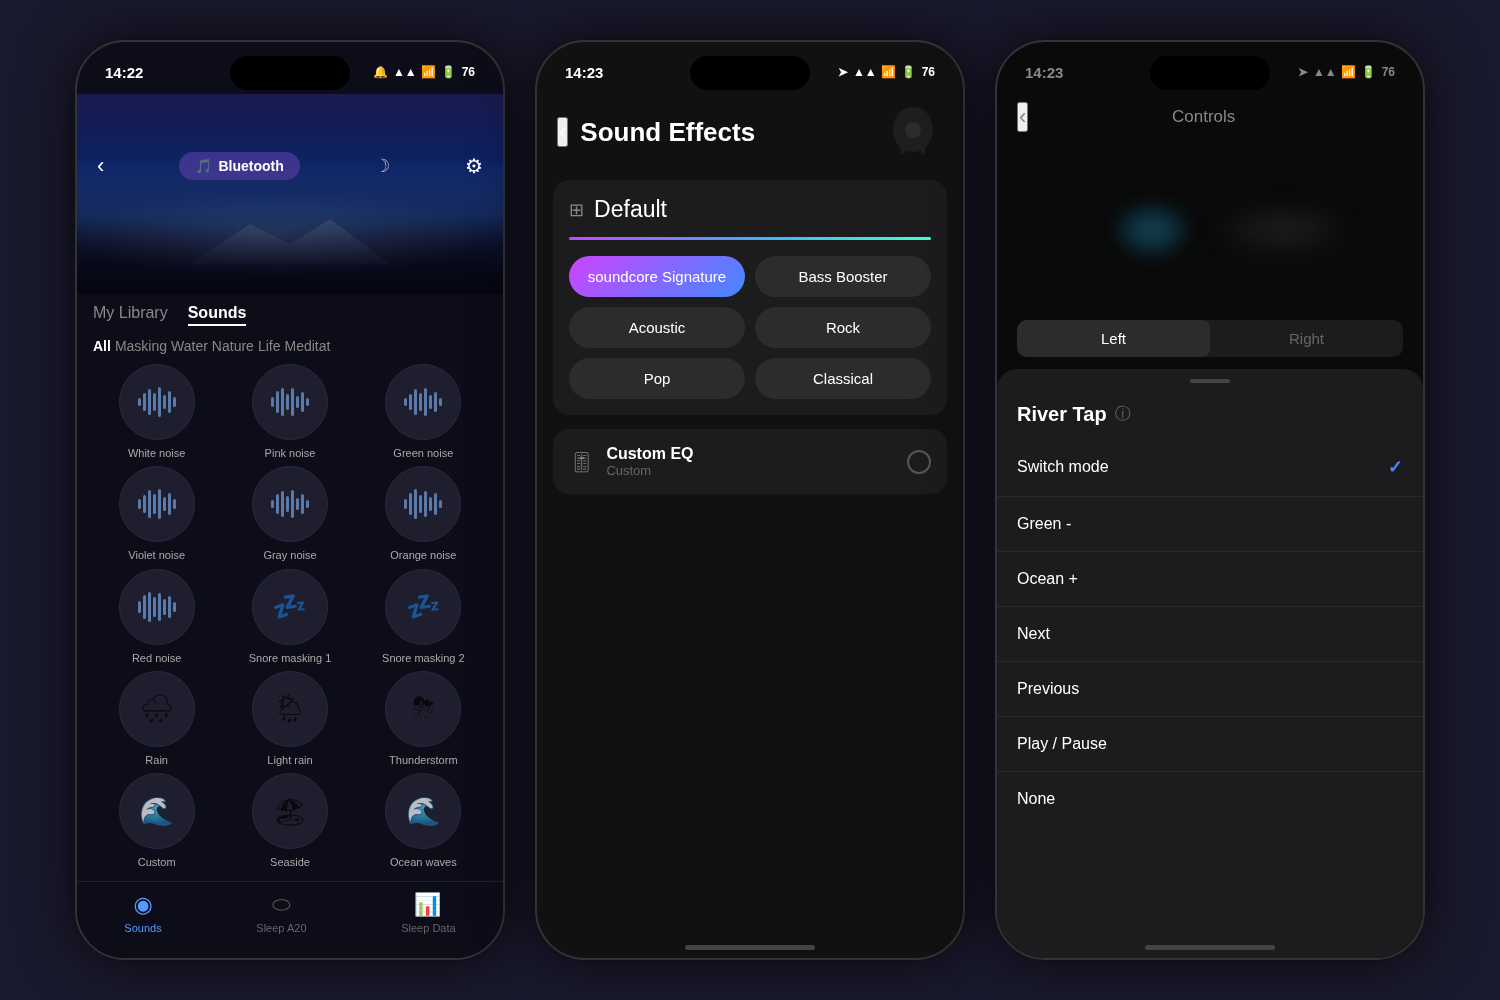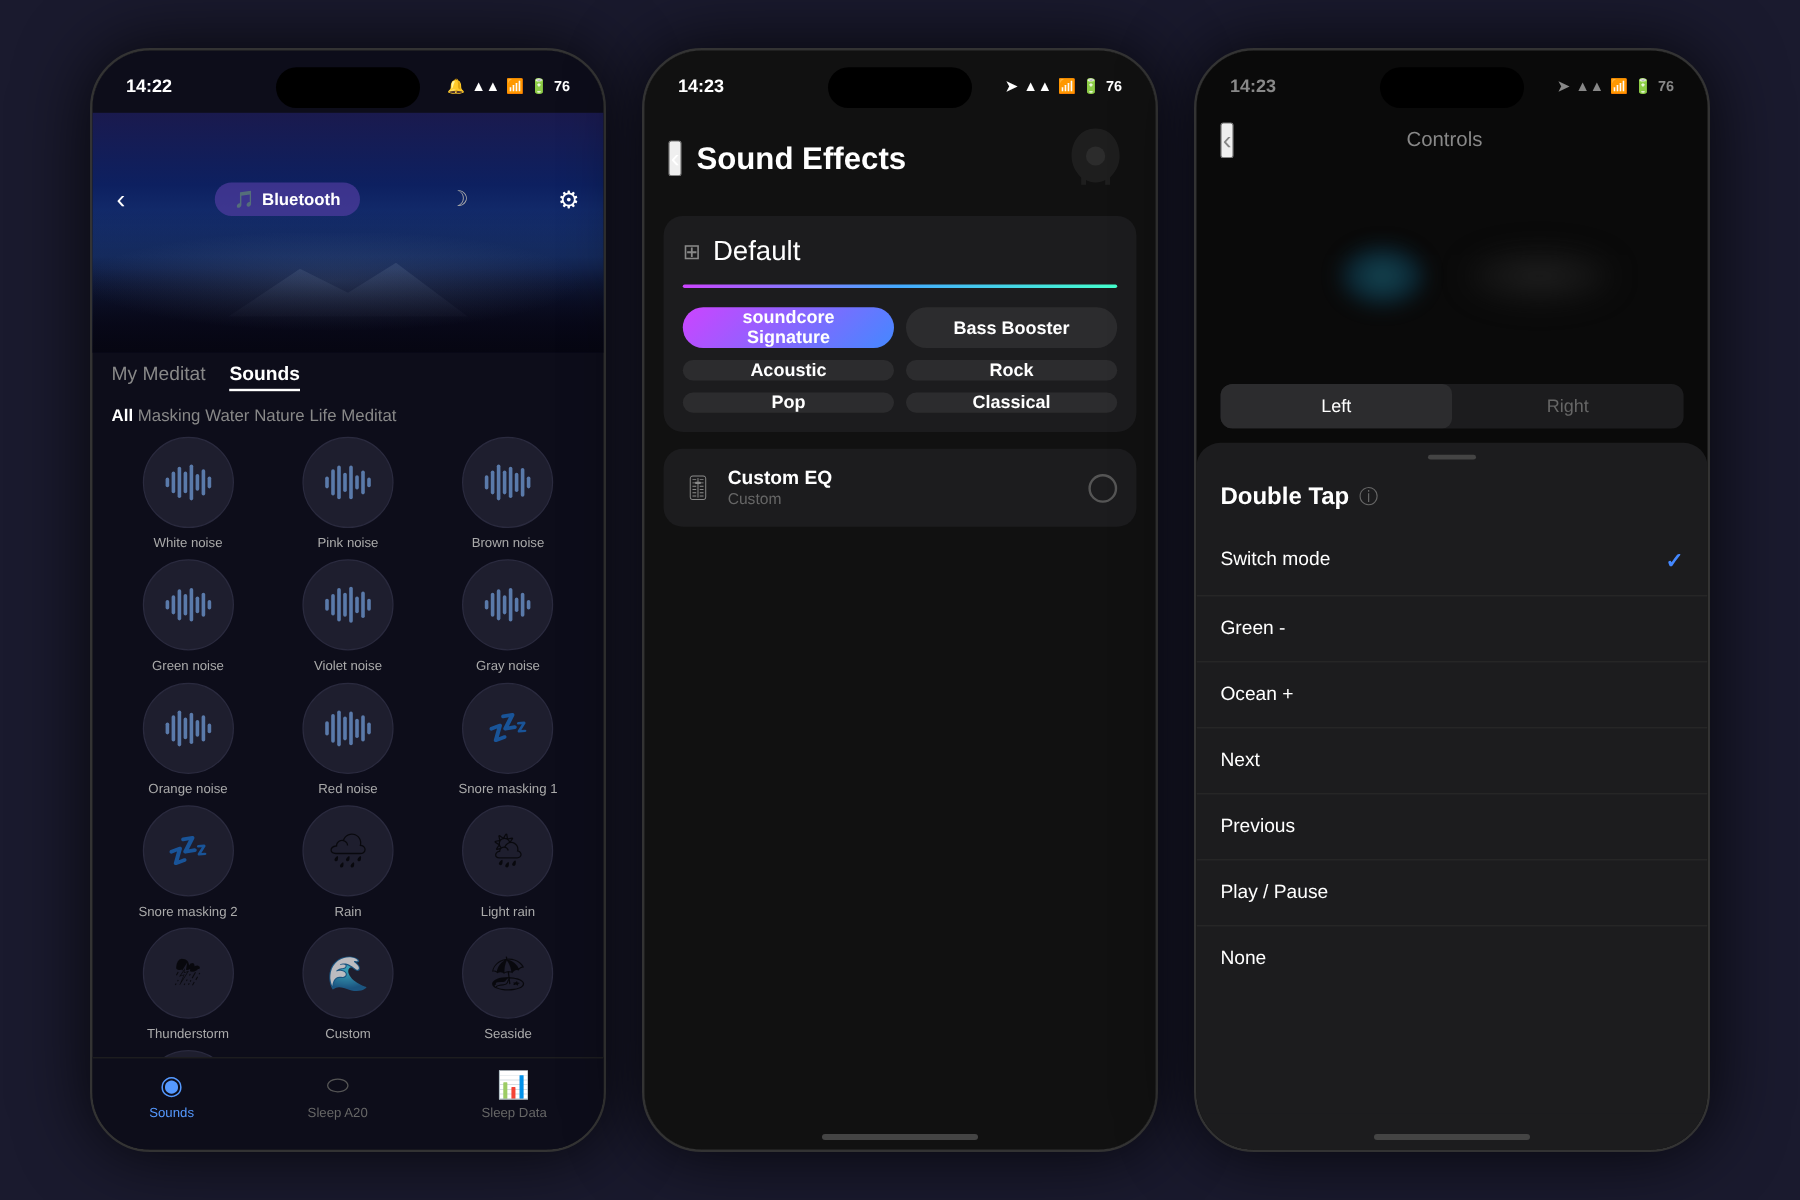--- a/index.html
+++ b/index.html
@@ -297,23 +297,23 @@
       border-radius: 2px;
       margin-bottom: 16px;
     }
     .eq-presets-grid {
       display: grid;
       grid-template-columns: 1fr 1fr;
       gap: 10px;
     }
     .eq-preset-btn {
       border-radius: 30px;
-      padding: 0 16px;
+      padding: 12px 16px;
       font-size: 15px;
-      font-weight: 700;
+      font-weight: 400;
       cursor: pointer;
       border: none;
       text-align: center;
       color: #fff;
       background: #2c2c2e;
     }
     .eq-preset-btn.active {
       background: linear-gradient(135deg, #cc44ff, #4488ff);
       color: #fff;
     }
@@ -505,21 +505,21 @@
             <span>Bluetooth</span>
           </div>
           <span class="nav-moon">☽</span>
           <span class="nav-gear">⚙</span>
         </div>
       </div>
 
       <div class="phone1-content">
 
         <div class="library-tabs">
-          <span class="lib-tab">My Meditat</span>
+          <span class="lib-tab">My Library</span>
           <span class="lib-tab active">Sounds</span>
         </div>
 
         <div class="filter-tabs">
           <span class="filter-tab active">All</span>
           <span class="filter-tab">Masking</span>
           <span class="filter-tab">Water</span>
           <span class="filter-tab">Nature</span>
           <span class="filter-tab">Life</span>
           <span class="filter-tab">Meditat</span>
@@ -552,35 +552,20 @@
                   <span style="height:16px"></span>
                   <span style="height:28px"></span>
                   <span style="height:12px"></span>
                   <span style="height:20px"></span>
                   <span style="height:8px"></span>
               </div>
             </div>
             <span class="sound-label">Pink noise</span>
           </div>
 
-          <div class="sound-item">
-            <div class="sound-icon-wrap">
-              <div class="waveform">
-                <span style="height:12px"></span>
-                  <span style="height:20px"></span>
-                  <span style="height:30px"></span>
-                  <span style="height:20px"></span>
-                  <span style="height:26px"></span>
-                  <span style="height:16px"></span>
-                  <span style="height:24px"></span>
-                  <span style="height:10px"></span>
-              </div>
-            </div>
-            <span class="sound-label">Brown noise</span>
-          </div>
 
           <div class="sound-item">
             <div class="sound-icon-wrap">
               <div class="waveform">
                 <span style="height:8px"></span>
                   <span style="height:16px"></span>
                   <span style="height:26px"></span>
                   <span style="height:18px"></span>
                   <span style="height:28px"></span>
                   <span style="height:14px"></span>
@@ -819,21 +804,21 @@
       </div>
 
       <div class="lr-tabs">
         <div class="lr-tab active">Left</div>
         <div class="lr-tab">Right</div>
       </div>
 
       <div class="bottom-sheet">
         <div class="sheet-handle"></div>
         <div class="double-tap-header">
-          <span class="double-tap-title">Double Tap</span>
+          <span class="double-tap-title">River Tap</span>
           <span class="info-icon">ⓘ</span>
         </div>
 
         <div class="control-options-list">
           <div class="control-option">
             <span class="control-option-label">Switch mode</span>
             <span class="check-icon">✓</span>
           </div>
           <div class="control-option">
             <span class="control-option-label">Green -</span>

